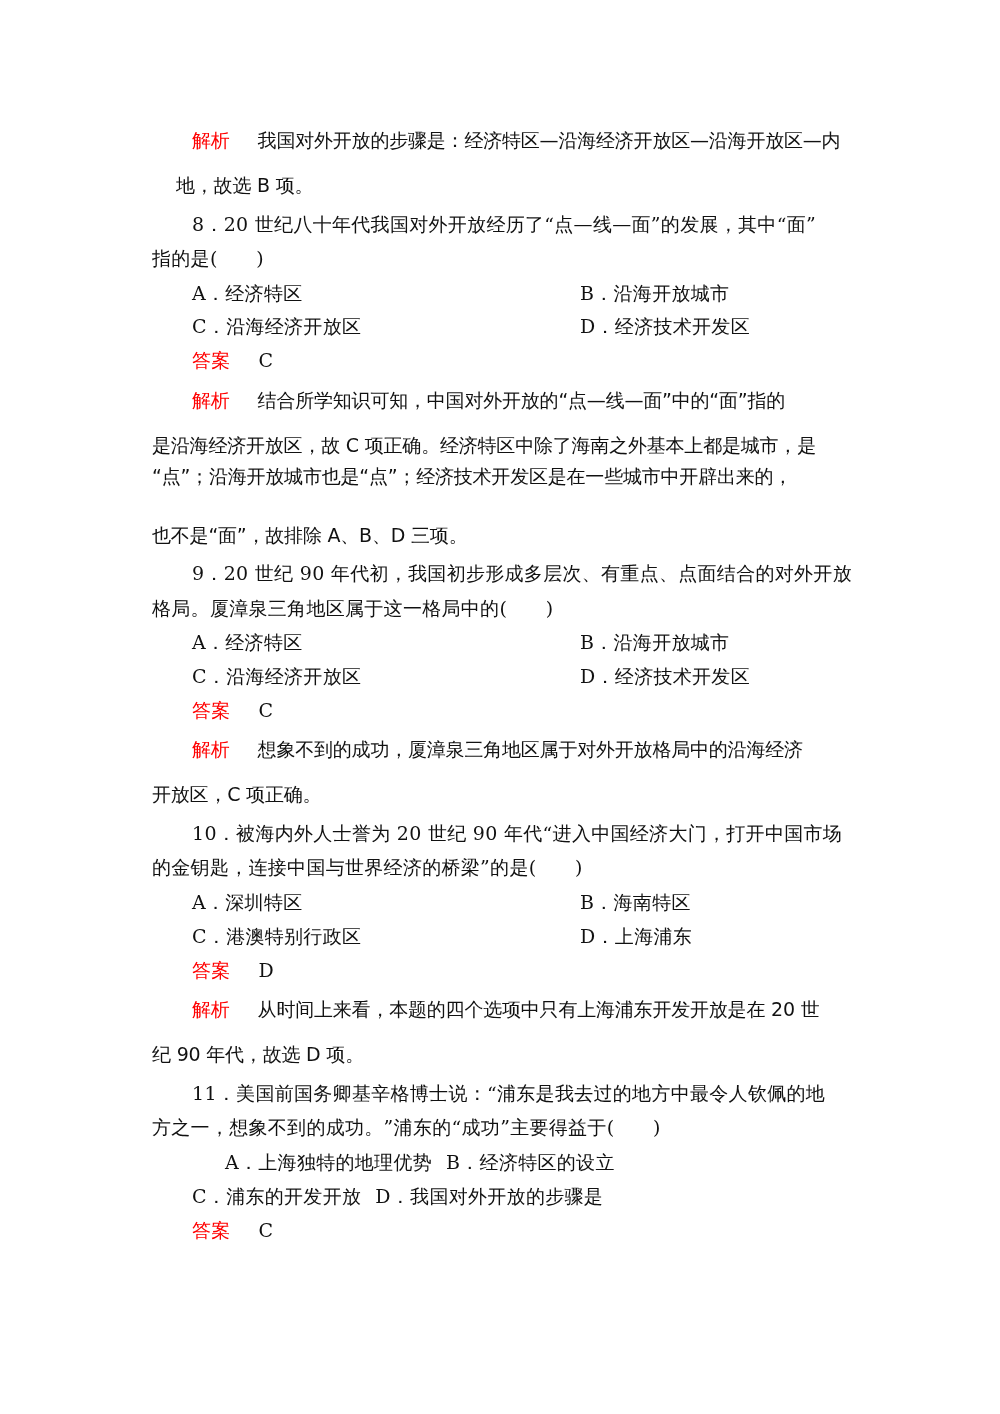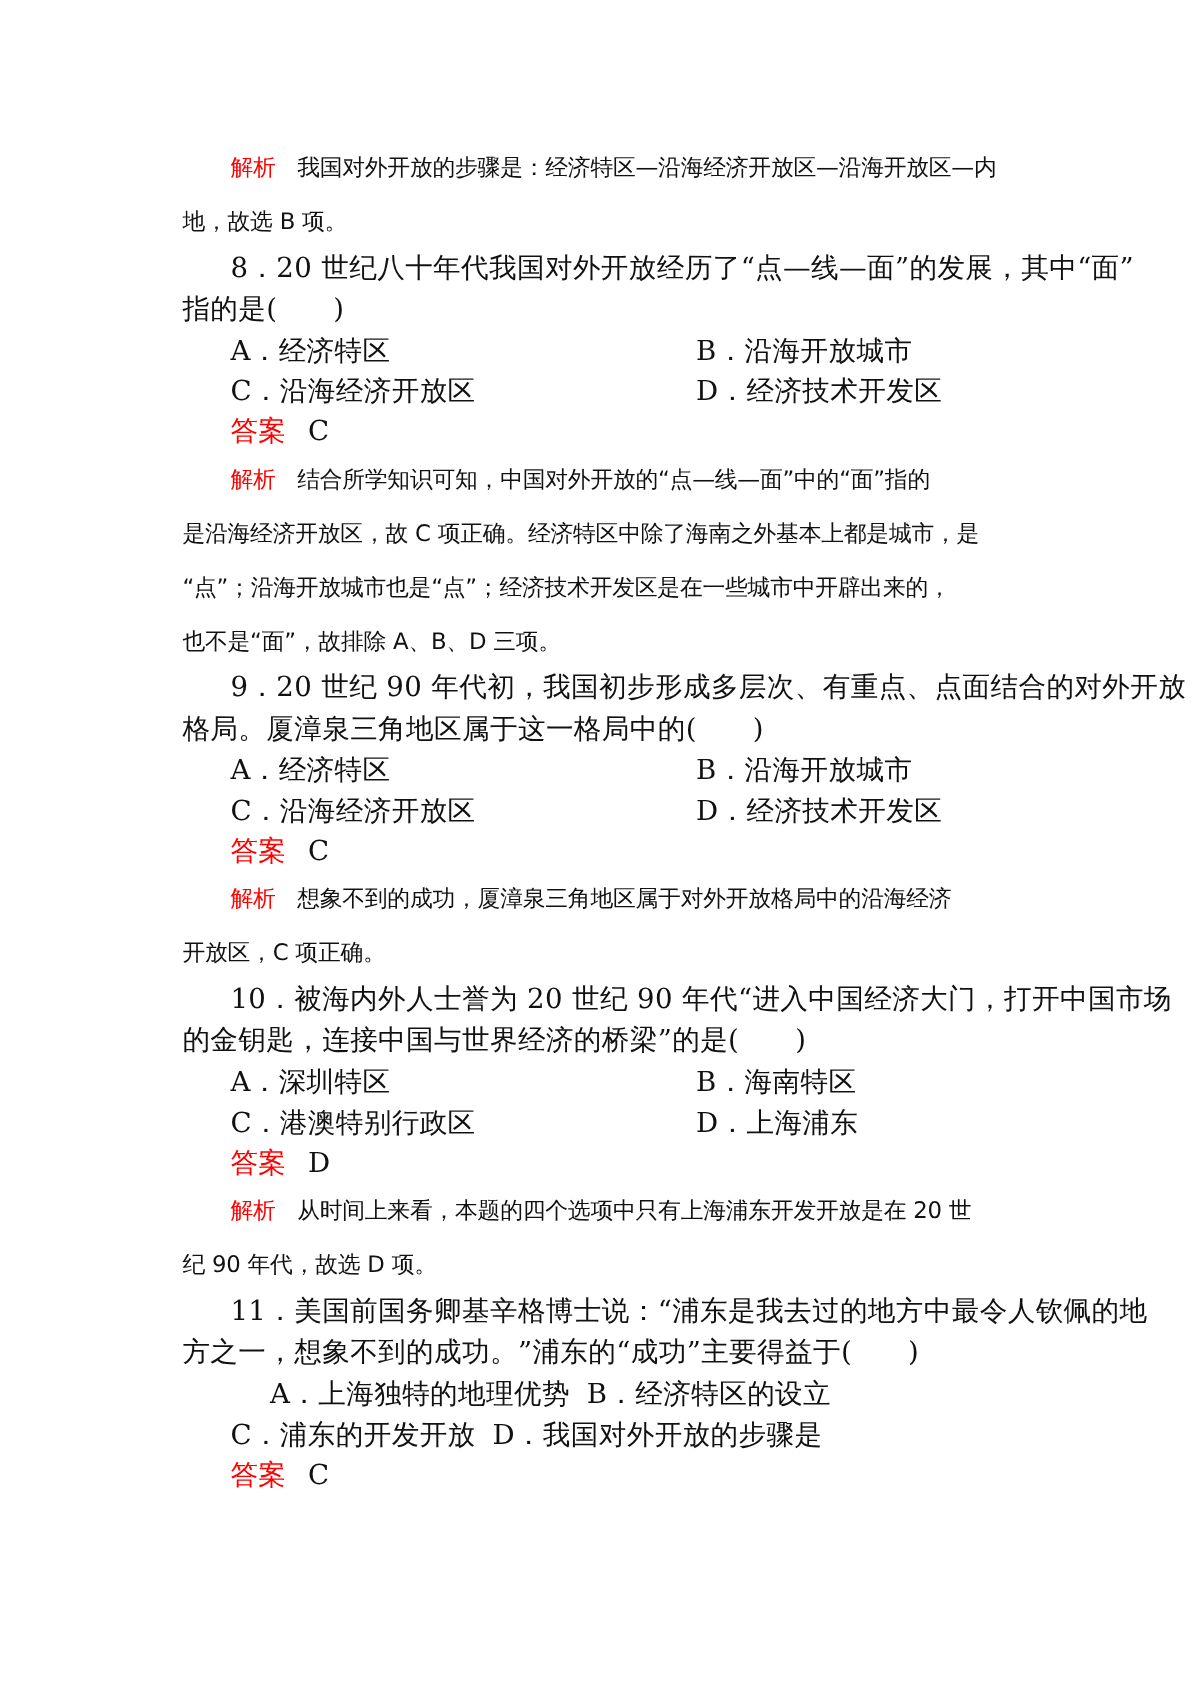--- a/index.html
+++ b/index.html
@@ -18,66 +18,66 @@
     .page {
       position: absolute;
       left: 152px;
       top: 0;
       width: 700px;
     }
     .line {
       position: absolute;
       left: 0;
       white-space: nowrap;
-      font-size: 23px;
+      font-size: 19px;
       line-height: 24px;
       letter-spacing: 0.3px;
     }
     .indent { left: 40px; }
     .sans {
       font-family: "DejaVu Sans", "Liberation Sans", sans-serif;
       font-size: 19px;
       letter-spacing: -0.2px;
     }
     .label {
       color: #ff0000;
       font-family: "DejaVu Sans", "Liberation Sans", sans-serif;
-      margin-right: 18px;
+      margin-right: 28px;
     }
     .opt-b { position: absolute; left: 388px; }
     .inline-gap { display: inline-block; width: 14px; }
   </style>
 </head>
 <body>
 
 <div class="page">
 
   <div class="line indent sans" style="top:128px;">
     <span class="label">解析</span><span>我国对外开放的步骤是：经济特区—沿海经济开放区—沿海开放区—内</span>
   </div>
-  <div class="line sans" style="top:173px;">地，故选 B 项。</div>
+  <div class="line sans" style="top:173px;margin-left:24px;">地，故选 B 项。</div>
 
   <div class="line indent" style="top:212px;">8．20 世纪八十年代我国对外开放经历了“点—线—面”的发展，其中“面”</div>
   <div class="line" style="top:246px;">指的是(　　)</div>
   <div class="line indent" style="top:281px;">
     <span>A．经济特区</span>
     <span class="opt-b">B．沿海开放城市</span>
   </div>
   <div class="line indent" style="top:314px;">
     <span>C．沿海经济开放区</span>
     <span class="opt-b">D．经济技术开发区</span>
   </div>
   <div class="line indent" style="top:348px;">
     <span class="label">答案</span><span>C</span>
   </div>
   <div class="line indent sans" style="top:388px;">
     <span class="label">解析</span><span>结合所学知识可知，中国对外开放的“点—线—面”中的“面”指的</span>
   </div>
   <div class="line sans" style="top:433px;">是沿海经济开放区，故 C 项正确。经济特区中除了海南之外基本上都是城市，是</div>
-  <div class="line sans" style="top:478px;">“点”；沿海开放城市也是“点”；经济技术开发区是在一些城市中开辟出来的，</div>
+  <div class="line sans" style="top:464px;">“点”；沿海开放城市也是“点”；经济技术开发区是在一些城市中开辟出来的，</div>
   <div class="line sans" style="top:523px;">也不是“面”，故排除 A、B、D 三项。</div>
 
   <div class="line indent" style="top:561px;">9．20 世纪 90 年代初，我国初步形成多层次、有重点、点面结合的对外开放</div>
   <div class="line" style="top:596px;">格局。厦漳泉三角地区属于这一格局中的(　　)</div>
   <div class="line indent" style="top:630px;">
     <span>A．经济特区</span>
     <span class="opt-b">B．沿海开放城市</span>
   </div>
   <div class="line indent" style="top:664px;">
     <span>C．沿海经济开放区</span>

